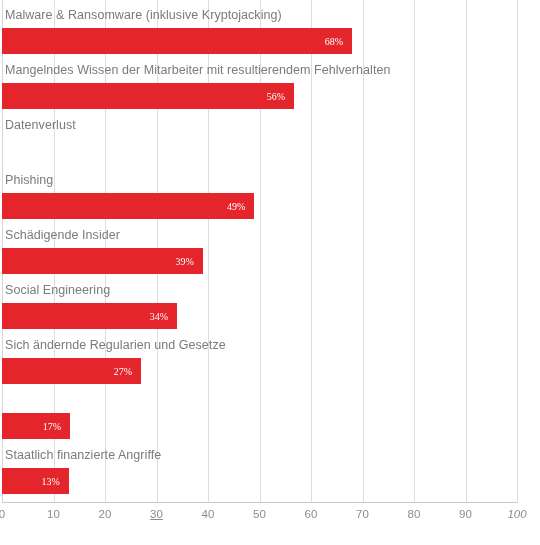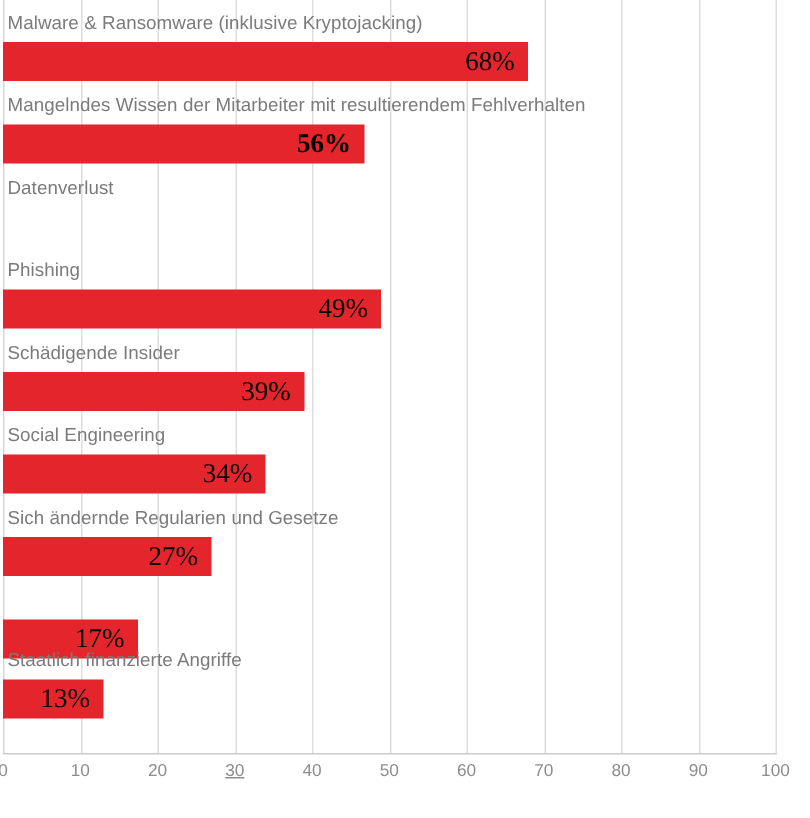--- a/index.html
+++ b/index.html
@@ -73,22 +73,22 @@
     height: 26px;
     background: #e5252c;
     box-sizing: border-box;
   }
   .bar-value {
     position: absolute;
     right: 9px;
     top: 50%;
     transform: translateY(-50%);
     font-family: "Liberation Serif", serif;
-    font-size: 18px;
-    color: #000000;
+    font-size: 10px;
+    color: #ffffff;
     white-space: nowrap;
   }
 
   
   .tick-label {
     position: absolute;
     top: 508px;
     font-size: 11.5px;
     color: #8d8d8d;
     transform: translateX(-50%);
@@ -127,21 +127,21 @@
       </div>
     <div id="bars-container">
         <div class="bar-row" style="top: 8px;">
           <div class="bar-label">Malware &amp; Ransomware (inklusive Kryptojacking)</div>
           <div class="bar" style="width: 350.2px; background: rgb(229, 37, 44);">
             <span class="bar-value">68%</span>
           </div>
         </div>
         <div class="bar-row" style="top: 63px;">
           <div class="bar-label">Mangelndes Wissen der Mitarbeiter mit resultierendem Fehlverhalten</div>
-          <div class="bar" style="width: 241px; background: rgb(229, 37, 44); font-weight: bold;">
+          <div class="bar" style="width: 292px; background: rgb(229, 37, 44);">
             <span class="bar-value">56%</span>
           </div>
         </div>
         <div class="bar-row" style="top: 118px;">
           <div class="bar-label">Datenverlust</div>
         </div>
         <div class="bar-row" style="top: 173px;">
           <div class="bar-label">Phishing</div>
           <div class="bar" style="width: 252.35px; background: rgb(229, 37, 44);">
             <span class="bar-value">49%</span>
@@ -159,25 +159,25 @@
             <span class="bar-value">34%</span>
           </div>
         </div>
         <div class="bar-row" style="top: 338px;">
           <div class="bar-label">Sich ändernde Regularien und Gesetze</div>
           <div class="bar" style="width: 139.05px; background: rgb(229, 37, 44);">
             <span class="bar-value">27%</span>
           </div>
         </div>
         <div class="bar-row" style="top: 393px;">
-          <div class="bar" style="width: 90px; background: rgb(229, 37, 44); text-align: right;">
+          <div class="bar" style="width: 68px; background: rgb(229, 37, 44); text-align: right;">
             <span class="bar-value">17%</span>
           </div>
         </div>
-        <div class="bar-row" style="top: 433px;">
+        <div class="bar-row" style="top: 448px;">
           <div class="bar-label">Staatlich finanzierte Angriffe</div>
           <div class="bar" style="width: 66.95px; background: rgb(229, 37, 44);">
             <span class="bar-value">13%</span>
           </div>
         </div>
       </div>
   </div>
 
   <div id="axis-line"></div>
 
@@ -185,17 +185,17 @@
       <div class="tick-label" style="left: 2px;">0</div>
       <div class="tick-label" style="left: 53.5px;">10</div>
       <div class="tick-label" style="left: 105px;">20</div>
       <div class="tick-label" style="left: 156.5px; text-decoration: underline;">30</div>
       <div class="tick-label" style="left: 208px;">40</div>
       <div class="tick-label" style="left: 259.5px;">50</div>
       <div class="tick-label" style="left: 311px;">60</div>
       <div class="tick-label" style="left: 362.5px;">70</div>
       <div class="tick-label" style="left: 414px;">80</div>
       <div class="tick-label" style="left: 465.5px;">90</div>
-      <div class="tick-label" style="left: 517px;">100</div>
+      <div class="tick-label" style="left: 517px; font-style: italic;">100</div>
     </div>
 
 
 </div>
 
 </body></html>

